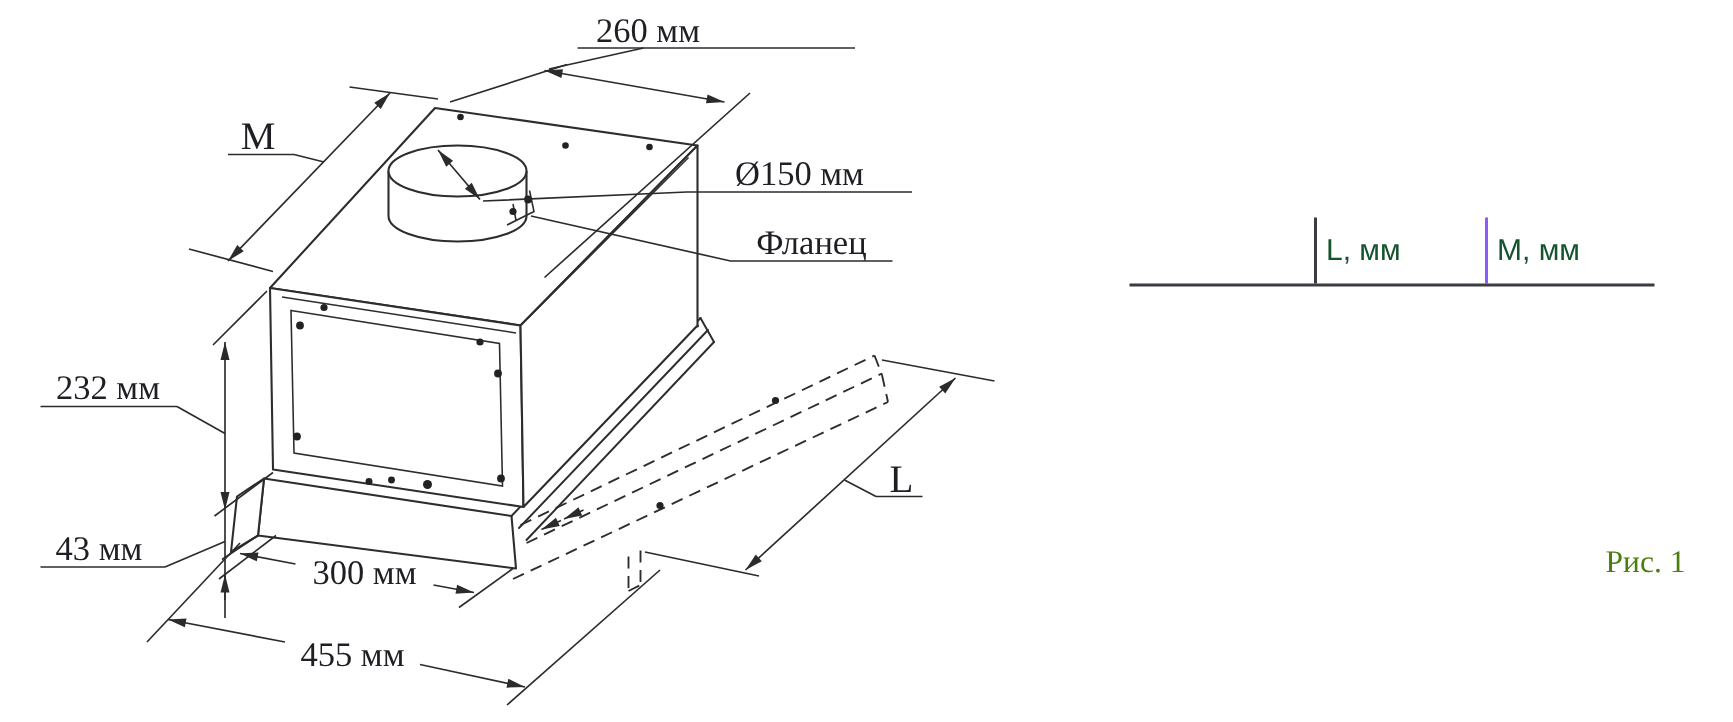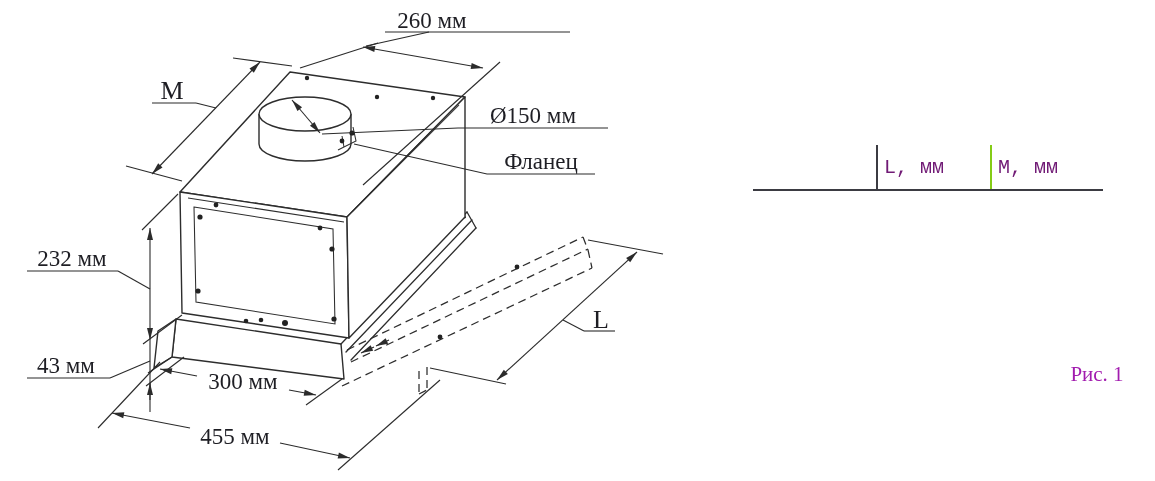--- a/index.html
+++ b/index.html
@@ -9,30 +9,30 @@
   .face{fill:#ffffff;stroke:#2d2d2d;stroke-width:1.4;stroke-linejoin:round;}
   .ln{fill:none;stroke:#2d2d2d;stroke-width:1.3;stroke-linecap:round;}
   .thin{fill:none;stroke:#2d2d2d;stroke-width:1.05;}
   .dash{fill:none;stroke:#2d2d2d;stroke-width:1.25;stroke-dasharray:8 5;}
   .dim{fill:none;stroke:#2b2b2b;stroke-width:1.1;}
   .dot{fill:#222222;stroke:none;}
   .blk{fill:#222222;stroke:none;}
   .dimtext{font-family:"Liberation Serif", serif;font-size:23px;fill:#1e1e24;}
   .dimtext.big{font-size:26px;}
   .table-wrap{position:absolute;left:753px;top:145px;}
-  table.spec{border-collapse:collapse;font-family:Liberation Mono, monospace;
-             font-size:20px;color:#701a75;table-layout:fixed;}
+  table.spec{border-collapse:collapse;font-family:Liberation Sans, sans-serif;
+             font-size:20px;color:#14532d;table-layout:fixed;}
   table.spec td{padding:0 4px 0 6px;vertical-align:middle;font-weight:400;}
   table.spec td.c1{width:113px;}
   table.spec td.c2{width:102px;border-left:2px solid #3b3b42;}
-  table.spec td.c3{width:101px;border-left:2px solid #84cc16;}
+  table.spec td.c3{width:101px;border-left:2px solid #8b5cf6;}
   table.spec tr{height:45px;}
   table.spec tr.rh td{border-bottom:2px solid #3b3b42;}
   .caption{position:absolute;left:1042px;top:362px;width:110px;font-size:21px;
-           color:#a21caf;text-align:center;}
+           color:#4d7c0f;text-align:center;}
 </style>
 </head>
 <body>
 
 <div class="screen">
 
   <svg width="1155" height="481" viewBox="0 0 1155 481">
     <defs>
       <marker id="ah" markerUnits="userSpaceOnUse" markerWidth="14" markerHeight="8" refX="13" refY="4" orient="auto-start-reverse">
         <path d="M13,4 L1,1 L1,7 Z" fill="#2b2b2b"></path>

